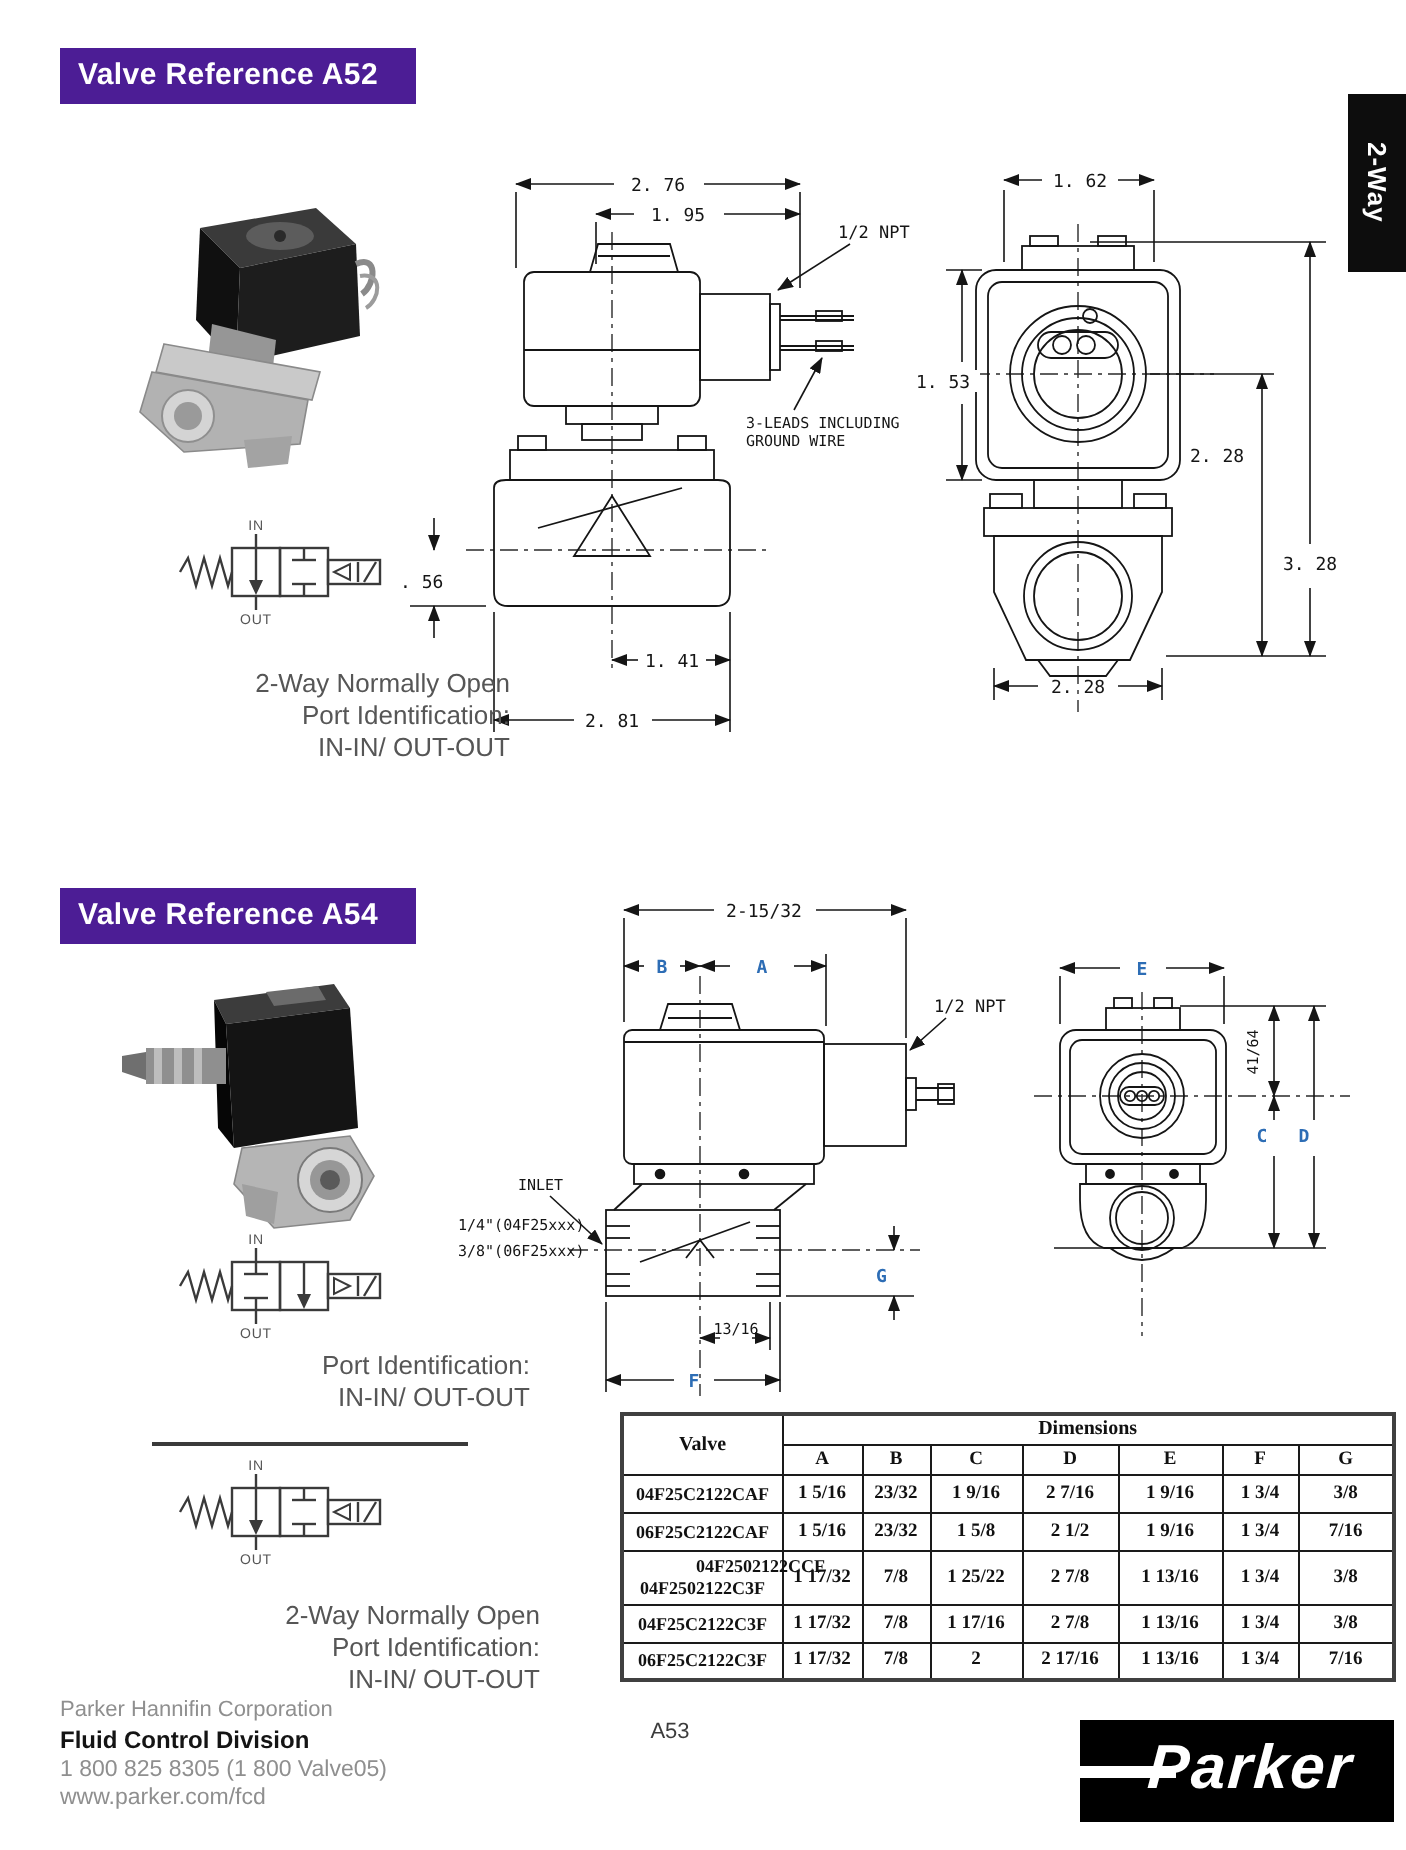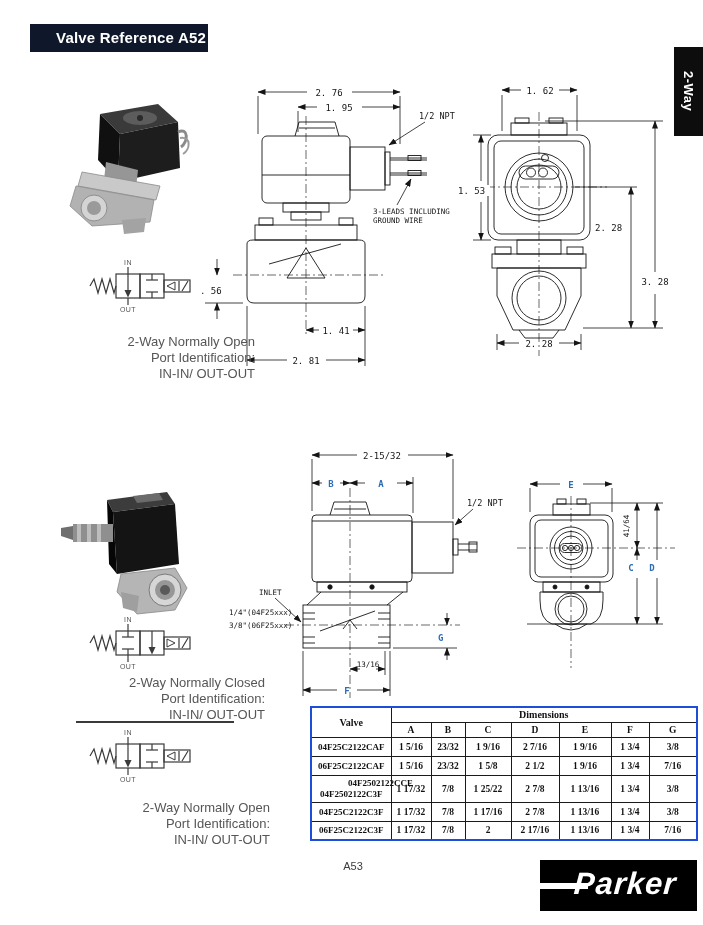--- a/index.html
+++ b/index.html
@@ -1,41 +1,41 @@
 <!DOCTYPE html>
 <html><head>
 <meta charset="utf-8">
 <style>
   html,body{margin:0;padding:0;background:#fff;}
   .page{position:relative;width:703px;height:925px;background:#ffffff;overflow:hidden;
         font-family:"Liberation Sans",sans-serif;}
   .abs{position:absolute;}
-  .hdr-bar{background:#0f172a;color:#fff;font-weight:bold;font-size:15px;line-height:28px;
-           padding-left:26px;letter-spacing:.2px;box-sizing:border-box;}
+  .hdr-bar{background:#4c1d95;color:#fff;font-weight:bold;font-size:15px;line-height:28px;
+           padding-left:9px;letter-spacing:.2px;box-sizing:border-box;}
   .side-tab{background:#0d0d0d;color:#fff;font-weight:bold;font-size:13px;
             writing-mode:vertical-rl;display:flex;align-items:center;justify-content:center;
             letter-spacing:.5px;}
   .cap{font-size:13px;color:#565656;text-align:right;line-height:16px;margin-top:20px;}
   .cap .l{white-space:nowrap;}
   svg{overflow:visible;display:block;}
   svg text{font-family:"DejaVu Sans Mono",monospace;fill:#151515;font-size:9px;}
   text.fs7{font-size:7.5px;}
   text.fs8{font-size:8.5px;}
   text.blue{fill:#2d6db5;font-weight:bold;}
   text.symtxt{font-family:"Liberation Sans",sans-serif;font-size:7px;fill:#555;letter-spacing:.4px;}
   .ol{stroke:#151515;stroke-width:0.9;fill:none;}
   .dim{stroke:#151515;stroke-width:0.8;fill:none;}
   .cl{stroke:#2a2a2a;stroke-width:0.7;fill:none;stroke-dasharray:9 3 2 3;}
   .sym{stroke:#3a3a3a;stroke-width:1.2;fill:none;}
   .divider{background:#3a3a3a;}
   table.dims{border-collapse:collapse;table-layout:fixed;width:386px;
              font-family:"Liberation Serif",serif;font-weight:bold;color:#111;}
   table.dims td{border:1px solid #1a1a1a;text-align:center;vertical-align:middle;
                 padding:0;font-size:9.5px;}
-  table.dims{border:2px solid #1d4ed8;}
+  table.dims{border:2px solid #404040;}
   table.dims td.pn{font-size:9px;}
   .foot-gray{color:#8f8f8f;font-size:11px;line-height:14.5px;}
   .foot-bold{color:#141414;font-weight:bold;font-size:12px;line-height:15px;}
   .pagenum{font-size:11px;color:#3c3c3c;text-align:center;}
   .logo{background:#000;}
   .logo .stripe{position:absolute;left:0;top:23px;width:48px;height:6px;background:#fff;}
   .logo .word{position:absolute;left:34px;top:6px;color:#fff;font-weight:bold;font-style:italic;
               font-size:31px;letter-spacing:1px;transform:skewX(-4deg);
               font-family:"Liberation Sans",sans-serif;}
 </style>
@@ -210,20 +210,21 @@
     <text x="50" y="7" text-anchor="middle" class="symtxt">IN</text>
     <text x="50" y="54" text-anchor="middle" class="symtxt">OUT</text>
   </svg>
 
   <div class="abs cap" style="left:45px;top:314px;width:210px;">
     <div class="l">2-Way Normally Open</div>
     <div class="l">Port Identification:</div>
     <div class="l">IN-IN/ OUT-OUT</div>
   </div>
 
+  <div class="abs hdr-bar" style="left:30px;top:444px;width:178px;height:28px;">Valve Reference A54</div>
 
   <svg class="abs" style="left:55px;top:484px;" width="145" height="138" viewBox="0 0 145 138">
     <g>
       <polygon points="58,28 120,20 112,8 52,16" fill="#3c3c3c"></polygon>
       <polygon points="58,28 120,20 124,80 62,90" fill="#141414"></polygon>
       <polygon points="52,16 58,28 62,90 54,80" fill="#060606"></polygon>
       <polygon points="78,12 104,9 108,16 82,19" fill="#6b6b6b"></polygon>
       <rect x="18" y="40" width="40" height="18" fill="#8f8f8f"></rect>
       <rect x="22" y="40" width="4" height="18" fill="#bdbdbd"></rect>
       <rect x="32" y="40" width="4" height="18" fill="#bdbdbd"></rect>
@@ -377,21 +378,20 @@
       <line x1="101" y1="23" x2="101" y2="33"></line>
       <line x1="104" y1="33" x2="110" y2="23"></line>
     </g>
     <polygon points="70.5,32 77.5,32 74,39.5" fill="#3a3a3a"></polygon>
     <polygon points="89,24 89,32 97,28" fill="none" stroke="#3a3a3a" stroke-width="1"></polygon>
     <text x="50" y="7" text-anchor="middle" class="symtxt">IN</text>
     <text x="50" y="54" text-anchor="middle" class="symtxt">OUT</text>
   </svg>
 
   <div class="abs cap" style="left:45px;top:655px;width:220px;">
-    <div class="l">2-Way Normally Closed</div>
     <div class="l">Port Identification:</div>
     <div class="l">IN-IN/ OUT-OUT</div>
   </div>
 
   <div class="abs divider" style="left:76px;top:721px;width:158px;height:2px;"></div>
 
   <svg class="abs" style="left:78px;top:728px;" width="140" height="56" viewBox="0 0 140 56">
     <g class="sym">
       <polyline points="12,28 16,21 20,35 24,21 28,35 32,21 36,35 38,28"></polyline>
       <rect x="38" y="16" width="24" height="24"></rect>
@@ -493,21 +493,27 @@
         <td>7/8</td>
         <td>2</td>
         <td>2 17/16</td>
         <td>1 13/16</td>
         <td>1 3/4</td>
         <td>7/16</td>
       </tr>
     </tbody>
   </table>
 
-
-  <div class="abs pagenum" style="left:313px;top:860px;width:80px;">A53</div>
+  <div class="abs" style="left:30px;top:848px;width:280px;">
+    <div class="foot-gray">Parker Hannifin Corporation</div>
+    <div class="foot-bold">Fluid Control Division</div>
+    <div class="foot-gray" style="font-size:11.5px;">1 800 825 8305 (1 800 Valve05)</div>
+    <div class="foot-gray" style="font-size:11.5px;">www.parker.com/fcd</div>
+  </div>
+
+  <div class="abs pagenum" style="left:295px;top:860px;width:80px;">A53</div>
 
   <div class="abs logo" style="left:540px;top:860px;width:157px;height:51px;">
     <div class="stripe"></div>
     <div class="word">Parker</div>
   </div>
 
 </div>
 
 </body></html>

